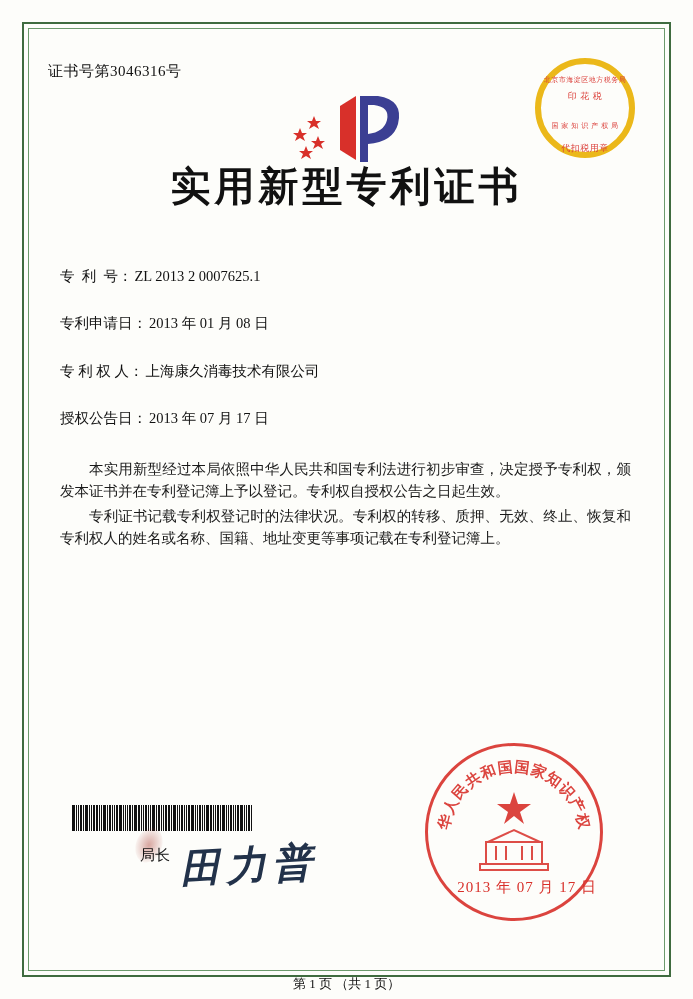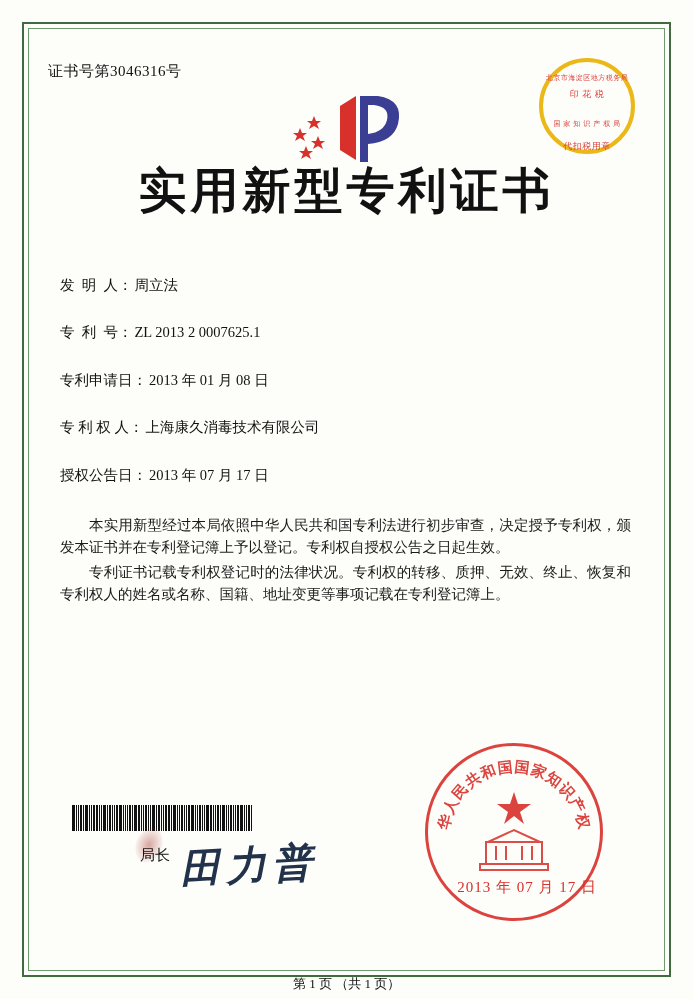--- a/index.html
+++ b/index.html
@@ -63,21 +63,21 @@
     height: 78px;
   }
 
   
   .seal-top {
     position: absolute;
     right: 10px;
     top: 12px;
     width: 88px;
     height: 88px;
-    border: 4px solid #eab308;
+    border: 6px solid #eab308;
     border-radius: 50%;
     color: #d8302a;
     font-family: "Liberation Sans", sans-serif;
     opacity: 0.92;
   }
   .seal-top .ring-text {
     position: absolute;
     inset: 0;
   }
   .seal-top .st-line {
@@ -89,21 +89,21 @@
     letter-spacing: 0.5px;
   }
   .seal-top .st-l1 { top: 11px; }
   .seal-top .st-l2 { top: 27px; font-size: 9px; line-height: 11px;}
   .seal-top .st-l3 { top: 39px; font-size: 9px; line-height: 11px; margin-top: 40px;}
   .seal-top .st-l4 { top: 57px; }
 
   .title {
     margin-top: 78px;
     text-align: center;
-    font-size: 48px;
+    font-size: 40px;
     font-weight: bold;
     letter-spacing: 4px;
     color: #111;
     font-family: "Liberation Serif", "DejaVu Serif", serif;
   }
 
   .fields {
     margin-top: 54px;
     padding-left: 12px;
     font-size: 14.5px;
@@ -263,24 +263,20 @@
         <div class="st-line st-l1">北京市海淀区地方税务局</div>
         <div class="st-line st-l2">印 花 税</div>
         <div class="st-line st-l3">代扣税用章</div>
         <div class="st-line st-l4">国 家 知 识 产 权 局</div>
       </div>
     </div>
 
     <div class="title">实用新型专利证书</div>
 
     <div class="fields">
-      <div class="field-row">
-        <span class="field-label">发  明  人：</span>
-        <span class="field-value">周立法</span>
-      </div>
       <div class="field-row">
         <span class="field-label">专  利  号：</span>
         <span class="field-value">ZL 2013 2 0007625.1</span>
       </div>
       <div class="field-row">
         <span class="field-label">专利申请日：</span>
         <span class="field-value">2013 年 01 月 08 日</span>
       </div>
       <div class="field-row">
         <span class="field-label">专 利 权 人：</span>

